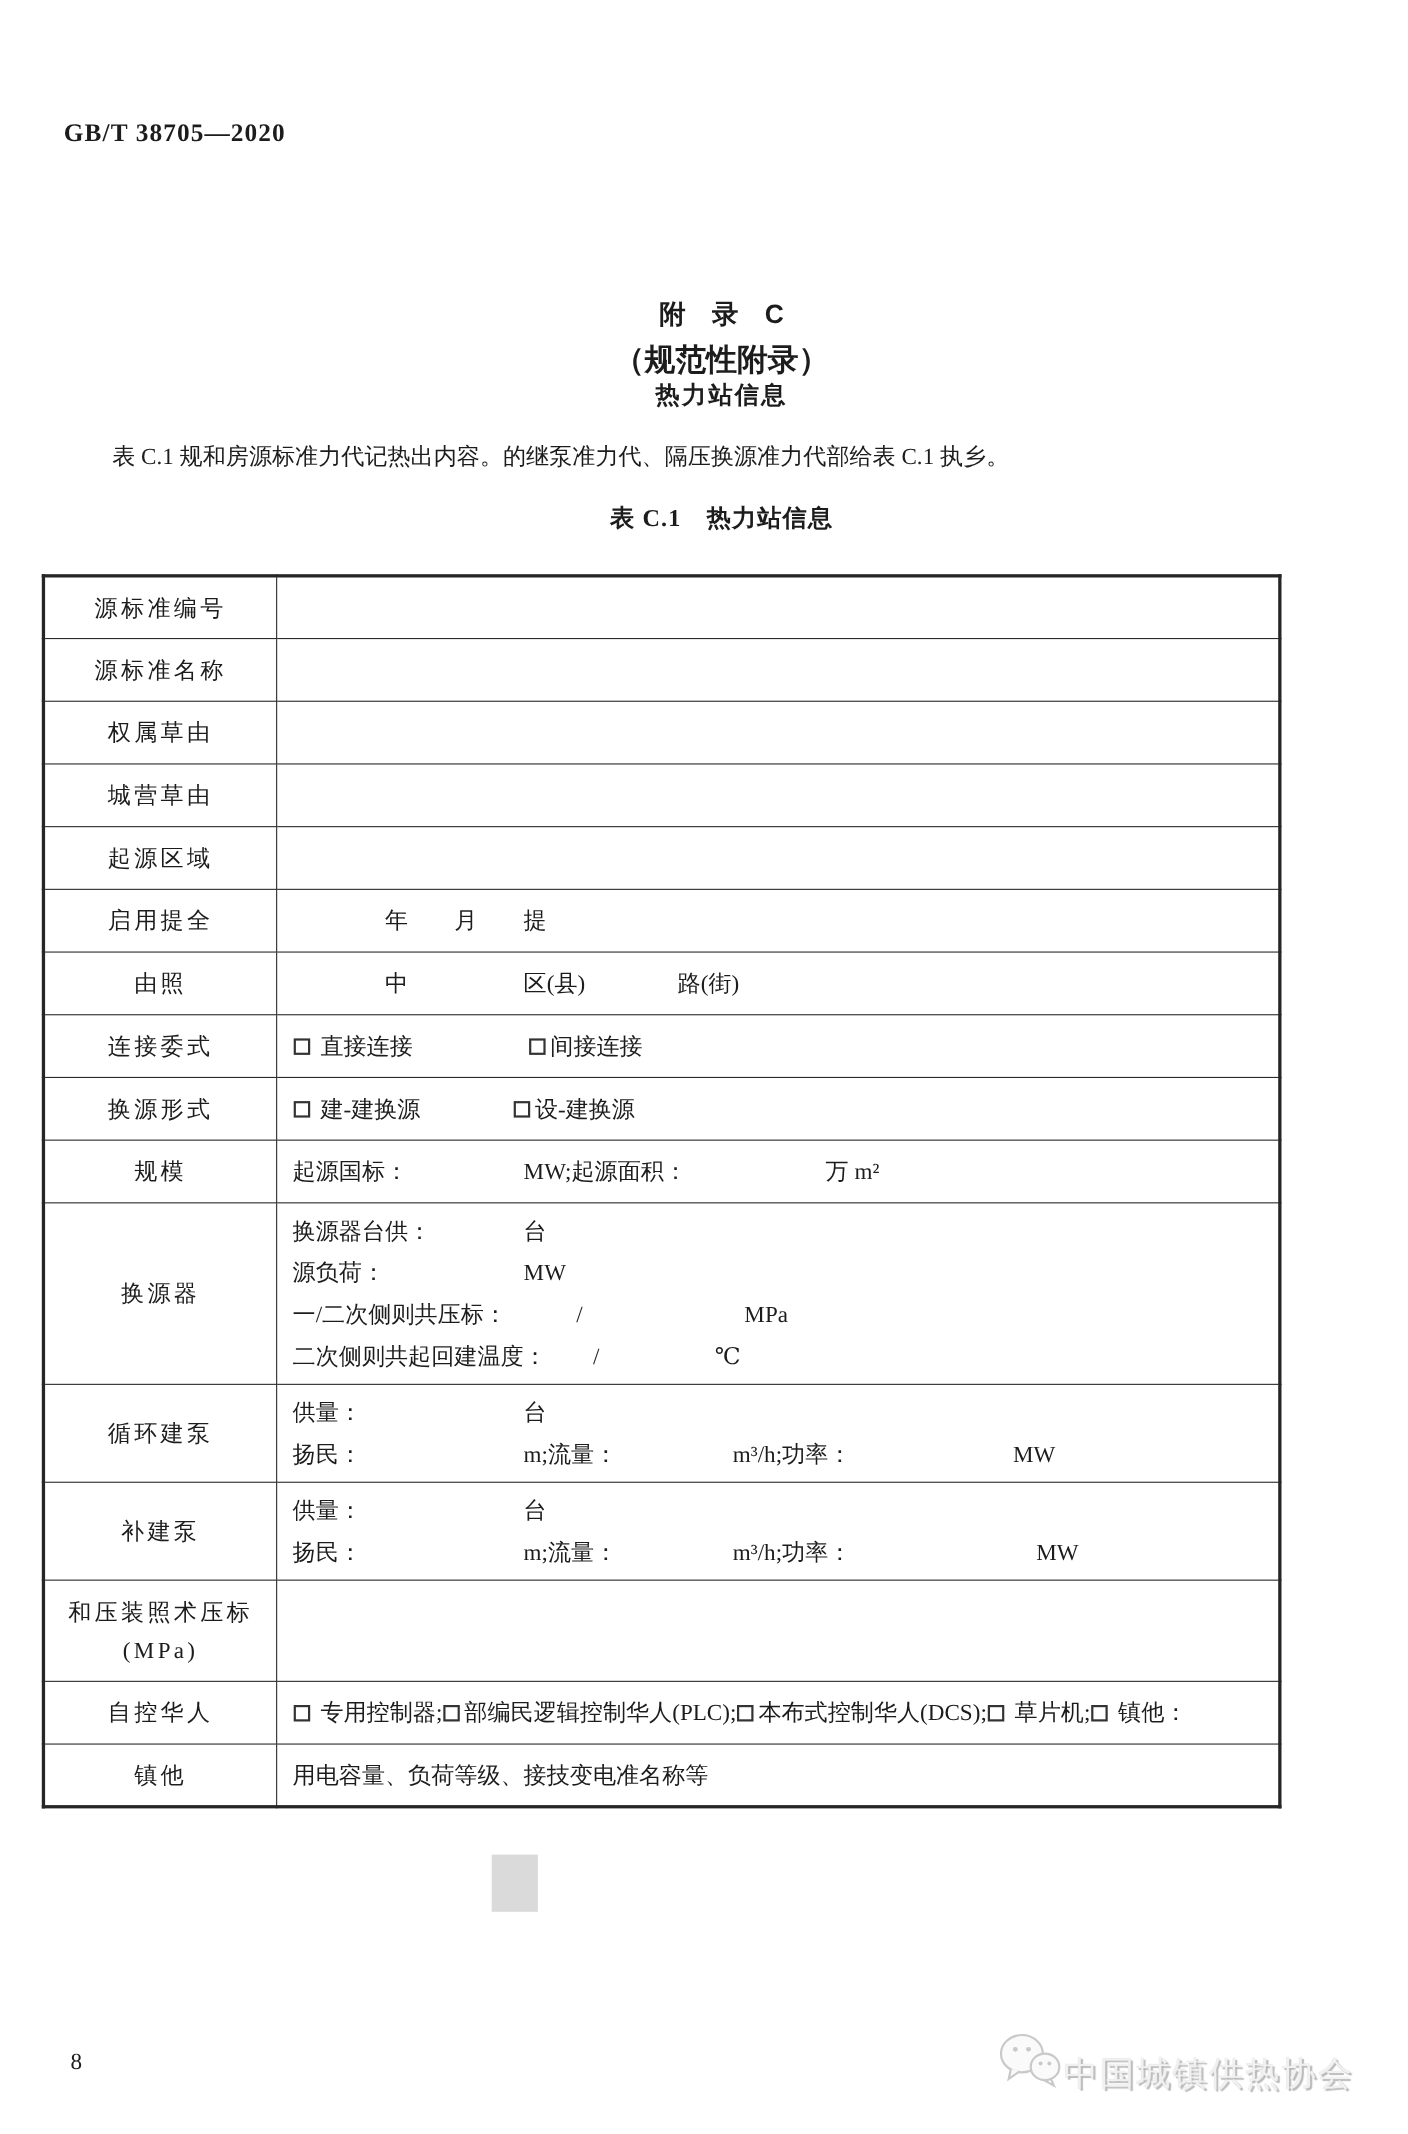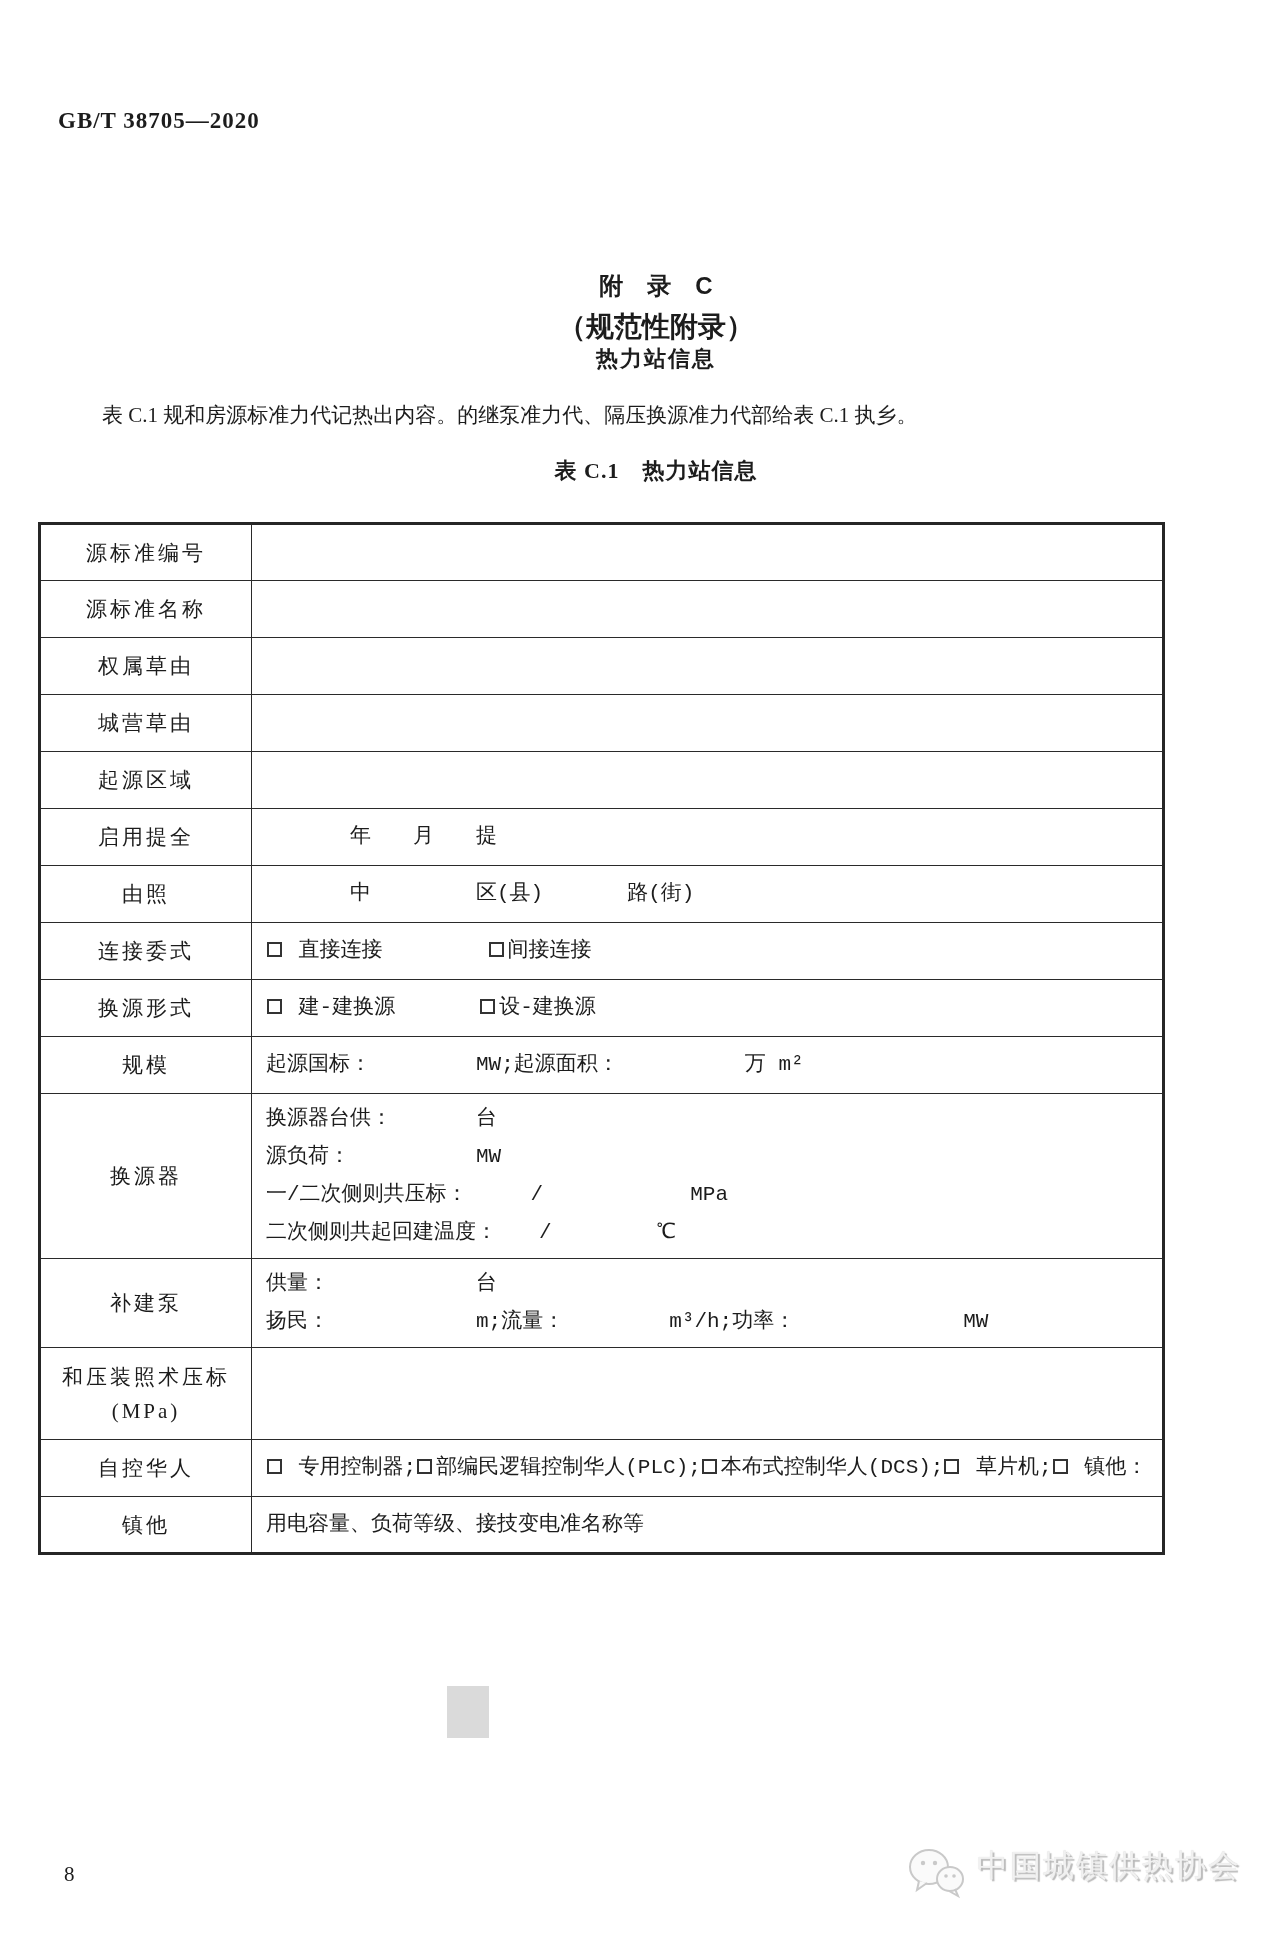--- a/index.html
+++ b/index.html
@@ -45,38 +45,37 @@
   tr.tall-label { height:92px; }
   tr.section-row { height:56px; }
 
   .label-cell {
     width:198px; text-align:center; vertical-align:middle;
     padding:4px 6px; letter-spacing:3px; line-height:34px;
   }
   .content-cell {
     vertical-align:middle; padding:6px 8px 6px 14px;
     white-space:pre-wrap;
-    font-family:Liberation Mono, monospace;
   }
   .content-line { line-height:38px; min-height:38px; }
   .section-cell { text-align:center; vertical-align:middle; letter-spacing:3px; padding:8px; }
 
   .checkbox {
     display:inline-block; width:15px; height:15px;
     border:2px solid #333; box-sizing:border-box;
     vertical-align:-1px; margin:0 4px 0 1px; background:#fff;
   }
 
   .page-number { position:absolute; left:64px; top:1862px; font-size:21px; }
 
   .smudge { position:absolute; left:447px; top:1686px; width:42px; height:52px; background:#dadada; }
 
   .watermark {
     position:absolute; left:905px; top:1845px;
-    display:flex; align-items:flex-start; gap:10px;
+    display:flex; align-items:flex-end; 
   }
   .watermark-text {
     font-family:"Liberation Sans","DejaVu Sans",sans-serif;
     font-size:31px; letter-spacing:2px;
     color:#f1f1f1;
     text-shadow:2px 2px 1px #b9b9b9, 0 0 1px #d5d5d5;
     white-space:nowrap;
   }
 </style>
 </head>
@@ -154,20 +153,26 @@
           <td class="label-cell">
             <div>规模</div>
           </td>
           <td class="content-cell"><div class="content-line"><span>起源国标：　　　　　MW;起源面积：　　　　　　万 m²</span></div></td>
         </tr>
         <tr class="field-row">
           <td class="label-cell">
             <div>换源器</div>
           </td>
           <td class="content-cell"><div class="content-line"><span>换源器台供：　　　　台</span></div><div class="content-line"><span>源负荷：　　　　　　MW</span></div><div class="content-line"><span>一/二次侧则共压标：　　　/　　　　　　　MPa</span></div><div class="content-line"><span>二次侧则共起回建温度：　　/　　　　　℃</span></div></td>
+        </tr>
+        <tr class="field-row">
+          <td class="label-cell">
+            <div>循环建泵</div>
+          </td>
+          <td class="content-cell"><div class="content-line"><span>供量：　　　　　　　台</span></div><div class="content-line"><span>扬民：　　　　　　　m;流量：　　　　　m³/h;功率：　　　　　　　MW</span></div></td>
         </tr>
         <tr class="field-row">
           <td class="label-cell">
             <div>补建泵</div>
           </td>
           <td class="content-cell"><div class="content-line"><span>供量：　　　　　　　台</span></div><div class="content-line"><span>扬民：　　　　　　　m;流量：　　　　　m³/h;功率：　　　　　　　　MW</span></div></td>
         </tr>
         <tr class="field-row tall-label">
           <td class="label-cell">
             <div>和压装照术压标</div>

